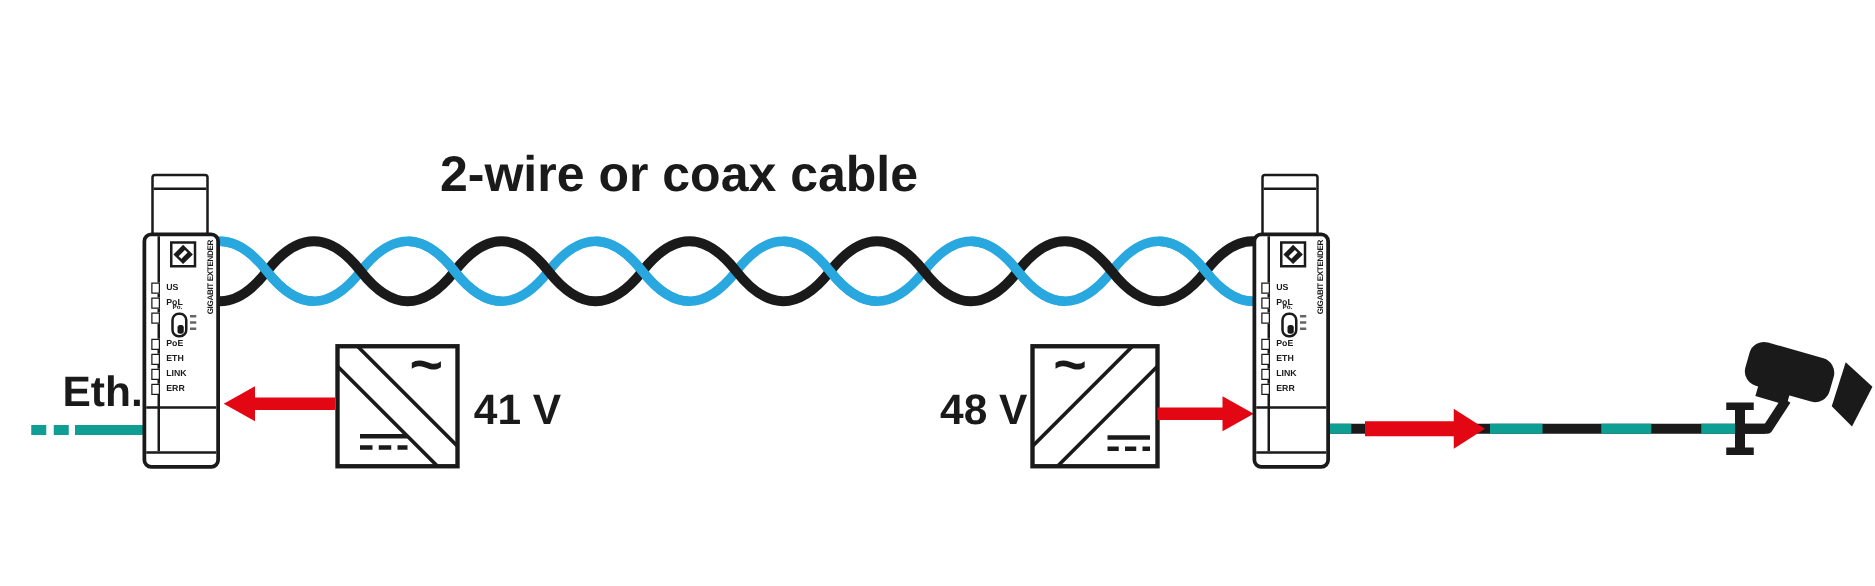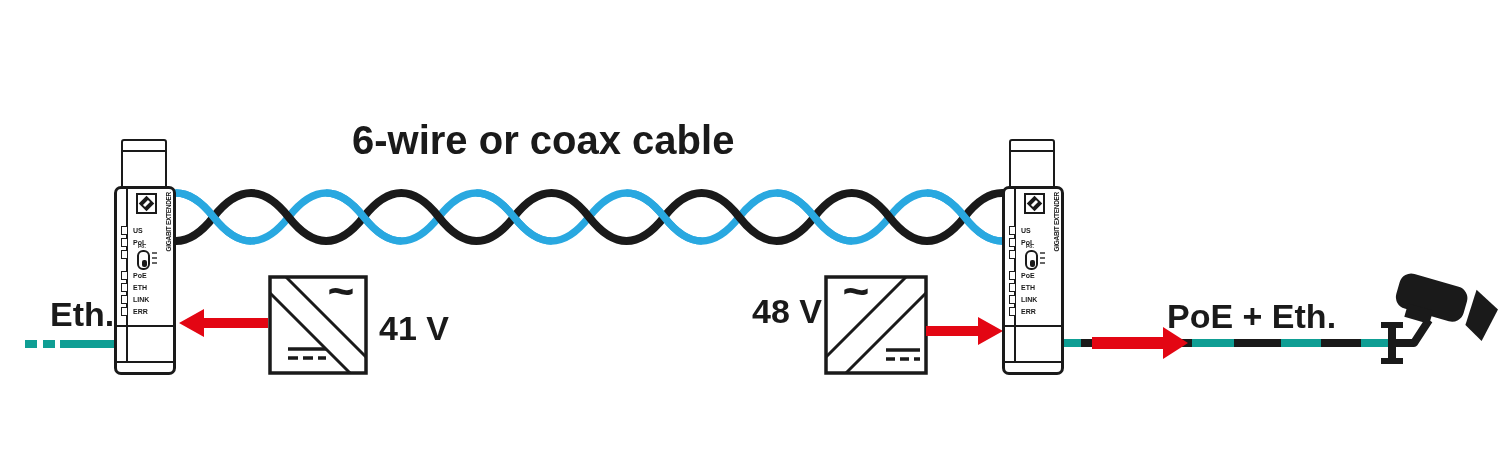--- a/index.html
+++ b/index.html
@@ -4,21 +4,21 @@
 <style>
   html,body{margin:0;padding:0;background:#fff}
   .canvas{position:relative;width:1500px;height:469px;background:#fff;
           font-family:"Liberation Sans",sans-serif;overflow:hidden}
   .layer{position:absolute;left:0;top:0;z-index:1}
   .biglabel{position:absolute;font-weight:bold;color:#1a1a1a;line-height:1;white-space:nowrap;z-index:3}
   #title{left:352px;top:120px;font-size:40px}
   #eth{left:50px;top:297px;font-size:34px}
   #poeeth{left:1167px;top:299px;font-size:34px}
   #v24{left:379px;top:311px;font-size:34px}
-  #v48{left:752px;top:294px;font-size:34px}
+  #v48{left:752px;top:311px;font-size:34px}
 
   
   .device{position:absolute;top:139px;width:62px;height:236px;z-index:2}
   .dev-cap{position:absolute;left:7px;top:0;width:46px;height:50px;background:#fff;
            border:2.5px solid #1a1a1a;border-radius:3px;box-sizing:border-box}
   .dev-cap-line{position:absolute;left:0;right:0;top:9px;border-bottom:2px solid #1a1a1a}
   .dev-body{position:absolute;left:0;top:47px;width:62px;height:189px;background:#fff;
             border:3px solid #1a1a1a;border-radius:7px;box-sizing:border-box}
   .dev-innerline{position:absolute;left:9px;top:0;width:1.8px;height:172px;background:#1a1a1a}
   .dev-sep{position:absolute;left:0;right:0;height:2px;background:#1a1a1a}
@@ -102,23 +102,22 @@
       <path d="M 1396,343 L 1414,343 L 1429,320" fill="none" stroke="#1a1a1a" stroke-width="8" stroke-linejoin="round"></path>
     </g>
 
     <g fill="#1a1a1a" transform="rotate(16 1398 288)">
       <rect x="1398" y="270" width="70" height="36" rx="12"></rect>
       <polygon points="1474,268 1500,281 1493,316 1473,305"></polygon>
       <rect x="1412" y="300" width="26" height="14"></rect>
     </g>
   </svg>
 
-  <div class="biglabel" id="title">6-wire or coax cable</div>
+  <div class="biglabel" id="title">2-wire or coax cable</div>
   <div class="biglabel" id="eth">Eth.</div>
-  <div class="biglabel" id="poeeth">PoE + Eth.</div>
   <div class="biglabel" id="v24">41 V</div>
   <div class="biglabel" id="v48">48 V</div>
 
   <div class="device" style="left:114px">
     <div class="dev-cap">
         <div class="dev-cap-line"></div>
       </div>
     <div class="dev-body">
       <div class="dev-innerline"></div>
       <div class="dev-logo">

